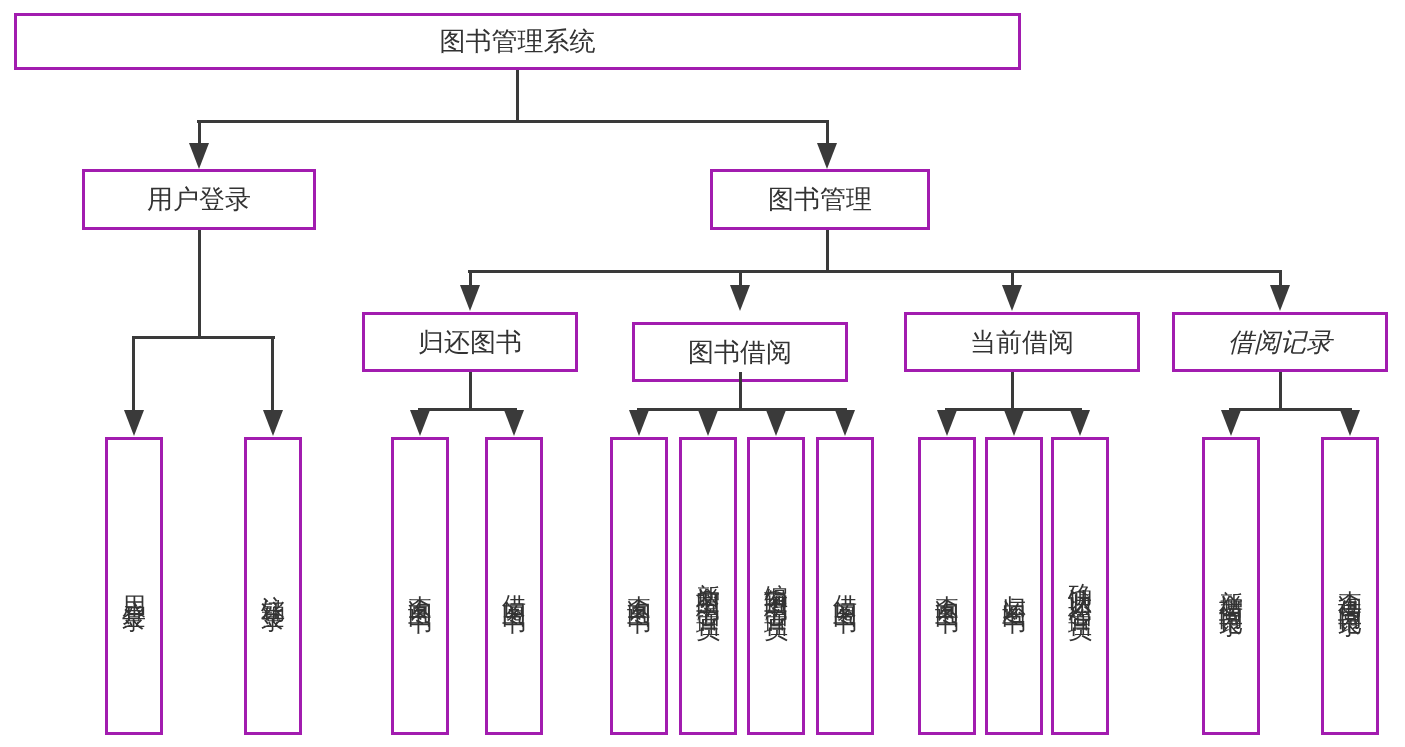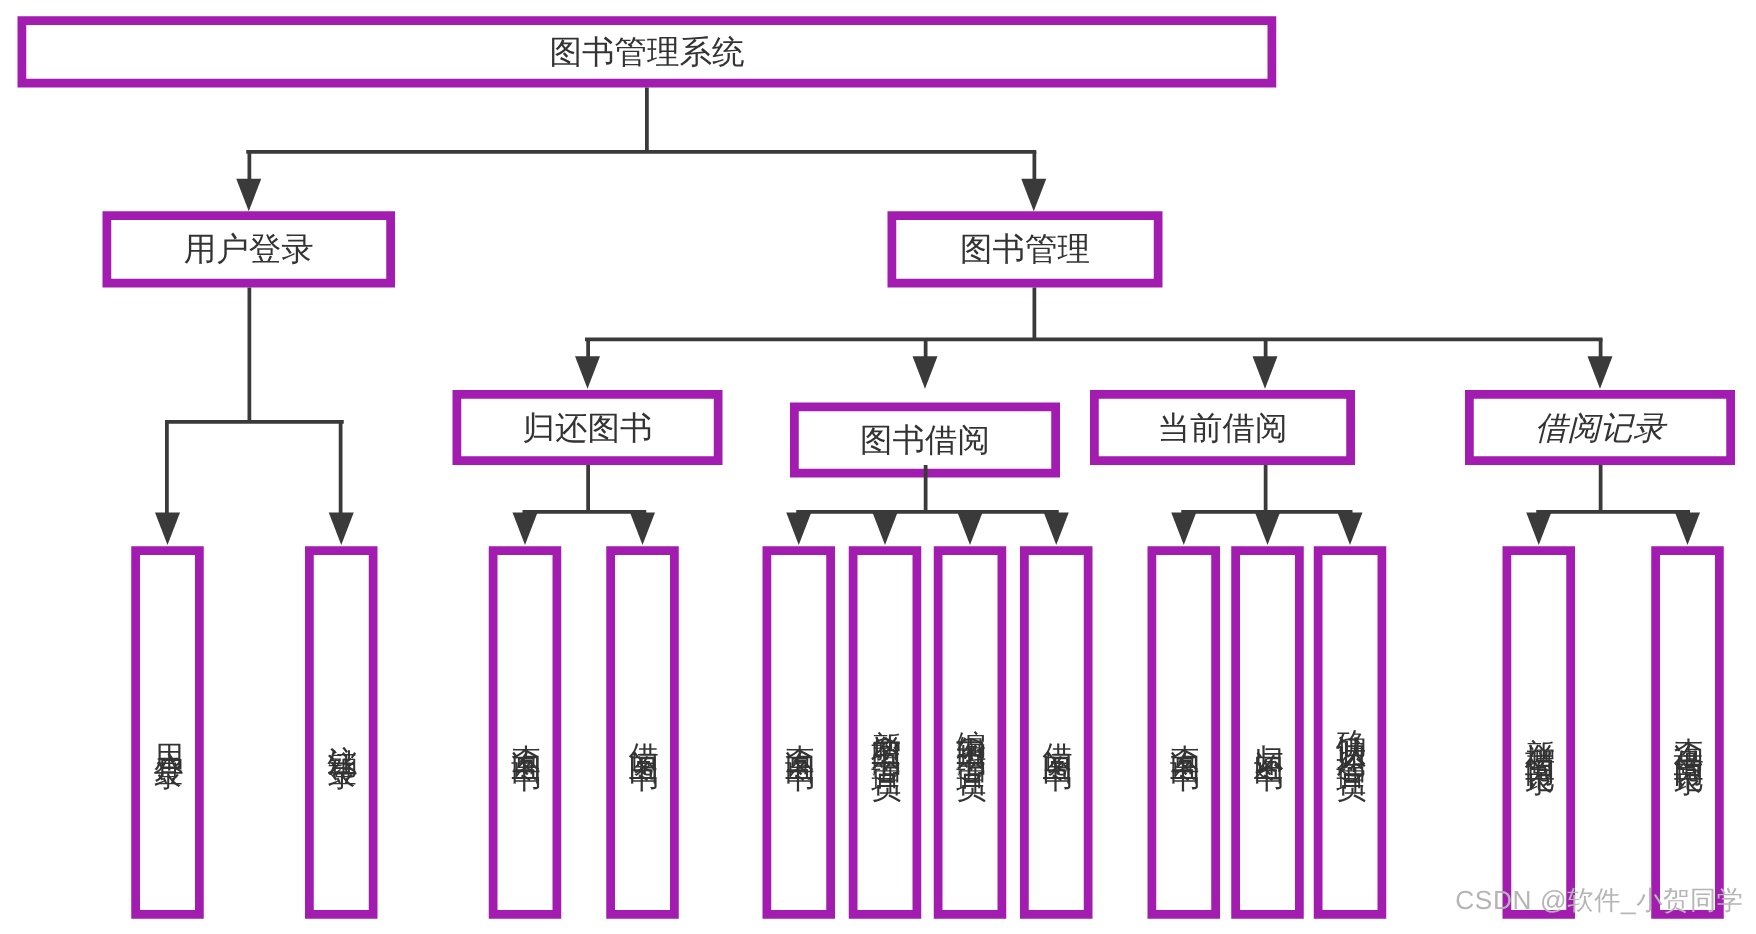--- a/index.html
+++ b/index.html
@@ -7,21 +7,21 @@
     position: relative;
     width: 1405px;
     height: 747px;
     background: #ffffff;
     overflow: hidden;
     font-family: "Liberation Sans", sans-serif;
   }
   .node {
     position: absolute;
     box-sizing: border-box;
-    border: 7px solid #a21caf;
+    border: 3px solid #a21caf;
     background: #ffffff;
     display: flex;
     align-items: center;
     justify-content: center;
     color: #333333;
     font-size: 26px;
     text-align: center;
     white-space: nowrap;
   }
   .leaf {
@@ -88,21 +88,21 @@
   <div class="v" style="left:739px; top:271px; height:16px;"></div>
   <div class="v" style="left:1011px; top:271px; height:16px;"></div>
   <div class="v" style="left:1279px; top:271px; height:16px;"></div>
   <div class="arrow" style="left:460px; top:285px;"></div>
   <div class="arrow" style="left:730px; top:285px;"></div>
   <div class="arrow" style="left:1002px; top:285px;"></div>
   <div class="arrow" style="left:1270px; top:285px;"></div>
 
   <div class="node" style="left:362px; top:312px; width:216px; height:60px;">归还图书</div>
   <div class="node" style="left:632px; top:312px; width:216px; height:60px;margin-top:10px;">图书借阅</div>
-  <div class="node" style="left:872px; top:312px; width:212px; height:60px;">当前借阅</div>
+  <div class="node" style="left:904px; top:312px; width:236px; height:60px;">当前借阅</div>
   <div class="node" style="left:1172px; top:312px; width:216px; height:60px;font-style:italic;">借阅记录</div>
 
   <div class="v" style="left:469px; top:372px; height:38px;"></div>
   <div class="h" style="left:418px; top:408px; width:99px;"></div>
   <div class="arrow" style="left:410px; top:410px;"></div>
   <div class="arrow" style="left:504px; top:410px;"></div>
 
   <div class="v" style="left:739px; top:372px; height:38px;"></div>
   <div class="h" style="left:637px; top:408px; width:210px;"></div>
   <div class="arrow" style="left:629px; top:410px;"></div>
@@ -132,15 +132,14 @@
   <div class="node leaf" style="left:747px; top:437px; width:58px; height:298px;">编辑图书（管理员）</div>
   <div class="node leaf" style="left:816px; top:437px; width:58px; height:298px;">借阅图书</div>
 
   <div class="node leaf" style="left:918px; top:437px; width:58px; height:298px;">查询图书</div>
   <div class="node leaf" style="left:985px; top:437px; width:58px; height:298px;">归还图书</div>
   <div class="node leaf" style="left:1051px; top:437px; width:58px; height:298px;">确认归还（管理员）</div>
 
   <div class="node leaf" style="left:1202px; top:437px; width:58px; height:298px;">新增借阅记录</div>
   <div class="node leaf" style="left:1321px; top:437px; width:58px; height:298px;">查询借阅记录</div>
 
-  <div class="watermark">CSDN @软件_小贺同学</div>
 
 </div>
 
 </body></html>

